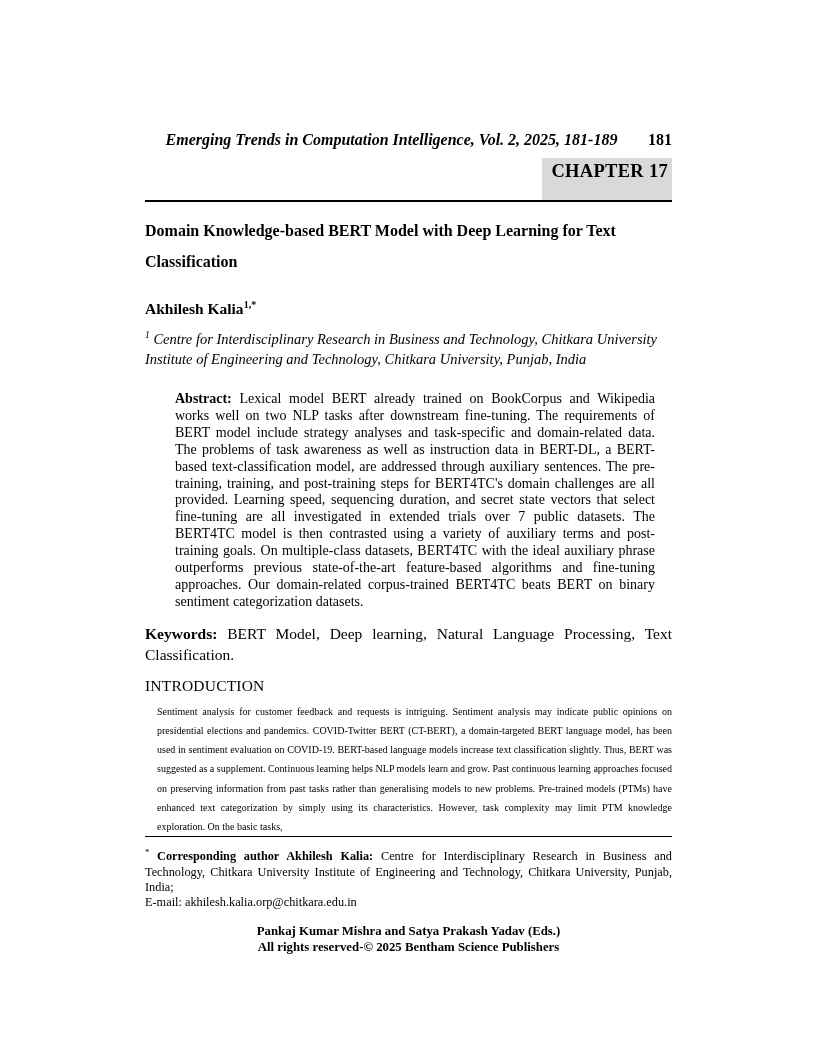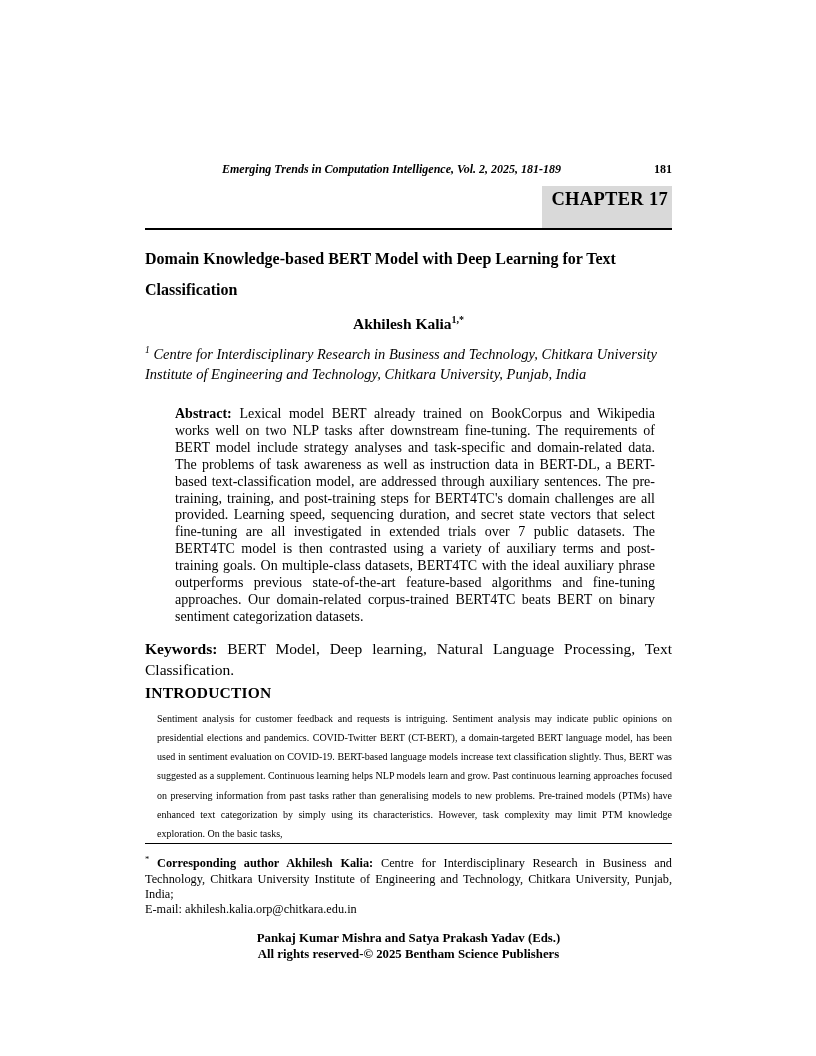--- a/index.html
+++ b/index.html
@@ -15,33 +15,32 @@
     padding: 131px 144px 0 145px;
     background: #ffffff;
     color: #000000;
     font-family: "Liberation Serif", "DejaVu Serif", serif;
     overflow: hidden;
   }
   
   .header-row {
     display: flex;
     align-items: baseline;
-    font-size: 12px;
+    font-size: 16px;
   }
   .running-title {
     flex: 1;
     text-align: center;
     font-weight: bold;
     font-style: italic;
   }
   .page-number {
     width: 34px;
     text-align: right;
     font-weight: bold;
-    margin-top: 31px;
   }
   
   .chapter-row {
     margin-top: 9px;
     border-bottom: 2px solid #000000;
     text-align: right;
     line-height: 0;
   }
   .chapter-badge {
     display: inline-block;
@@ -52,24 +51,23 @@
     padding: 1px 4px 17px 9px;
     letter-spacing: 0.3px;
   }
   .paper-title {
     margin: 13px 0 0 0;
     font-size: 16px;
     font-weight: bold;
     line-height: 31px;
   }
   .author-line {
-    margin-top: 9px;
+    margin-top: 22px;
     font-size: 15.5px;
     font-weight: bold;
-    text-align: center;
   }
   .author-line sup {
     font-size: 10px;
   }
   .affiliation {
     margin-top: 7px;
     font-style: italic;
     font-size: 14.5px;
     line-height: 20px;
   }
@@ -82,23 +80,23 @@
     line-height: 16.9px;
     text-align: justify;
   }
   .keywords-block {
     margin-top: 4px;
     font-size: 15.5px;
     line-height: 21px;
     text-align: justify;
   }
   .section-heading {
-    margin: 4px 0 0 0;
+    margin: 12px 0 0 0;
     font-size: 15.5px;
-    font-weight: bold;
+    font-weight: normal;
     letter-spacing: 0.2px;
   }
   .intro-paragraph {
     margin: 7px 0 0 12px;
     font-size: 10px;
     line-height: 19.2px;
     text-align: justify;
   }
   .footnote-rule {
     margin-top: 0px;

